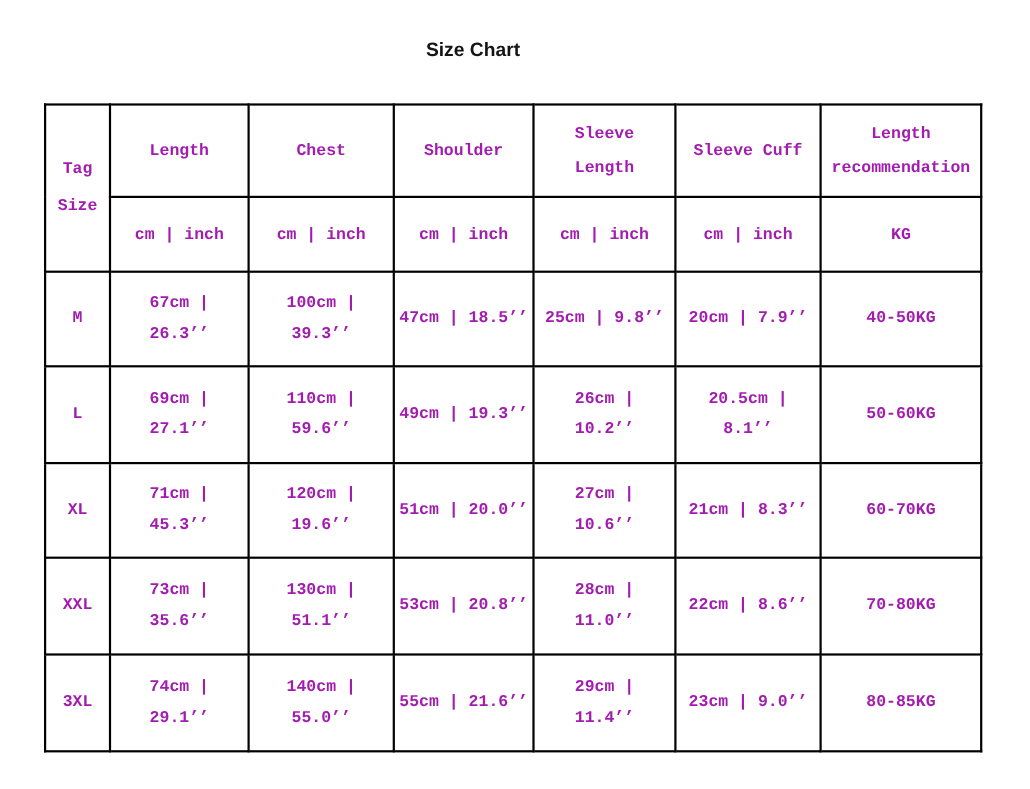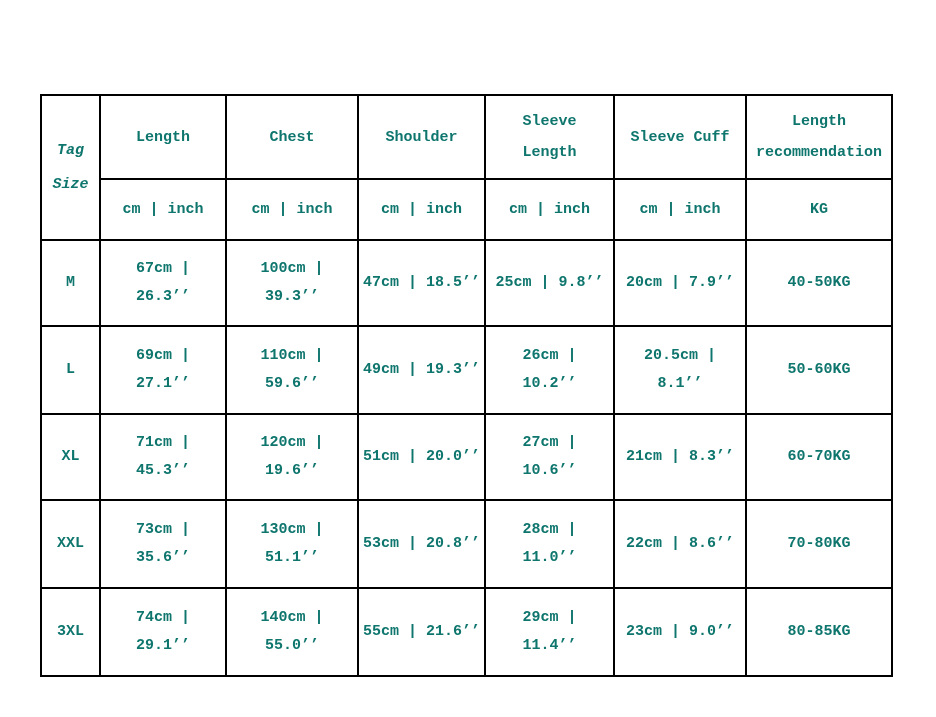--- a/index.html
+++ b/index.html
@@ -27,37 +27,38 @@
     border-collapse: collapse;
     table-layout: fixed;
   }
   .size-table td {
     border: 2px solid #000000;
     padding: 0 3px;
     text-align: center;
     vertical-align: middle;
     font-weight: 700;
     font-size: 15px;
-    color: #0f766e;
+    color: #a21caf;
     white-space: nowrap;
   }
   .size-table td div { line-height: 28px; }
   .size-table td.hdr div { line-height: 31px; }
-  .size-table td.corner div { line-height: 34px; font-style: italic; }
+  .size-table td.corner div { line-height: 34px; }
 
   tr.r-h1  { height: 84px; }
-  tr.r-h2  { height: 61px; }
+  tr.r-h2  { height: 68px; }
   tr.r-data { height: 86px; }
   tr.r-last { height: 88px; }
 </style>
 </head>
 <body>
 
 <div class="page">
 
+  <div class="title">Size Chart</div>
 
   <table class="size-table">
     <colgroup>
       <col style="width:59px">
       <col style="width:126px">
       <col style="width:132px">
       <col style="width:127px">
       <col style="width:129px">
       <col style="width:132px">
       <col style="width:146px">

